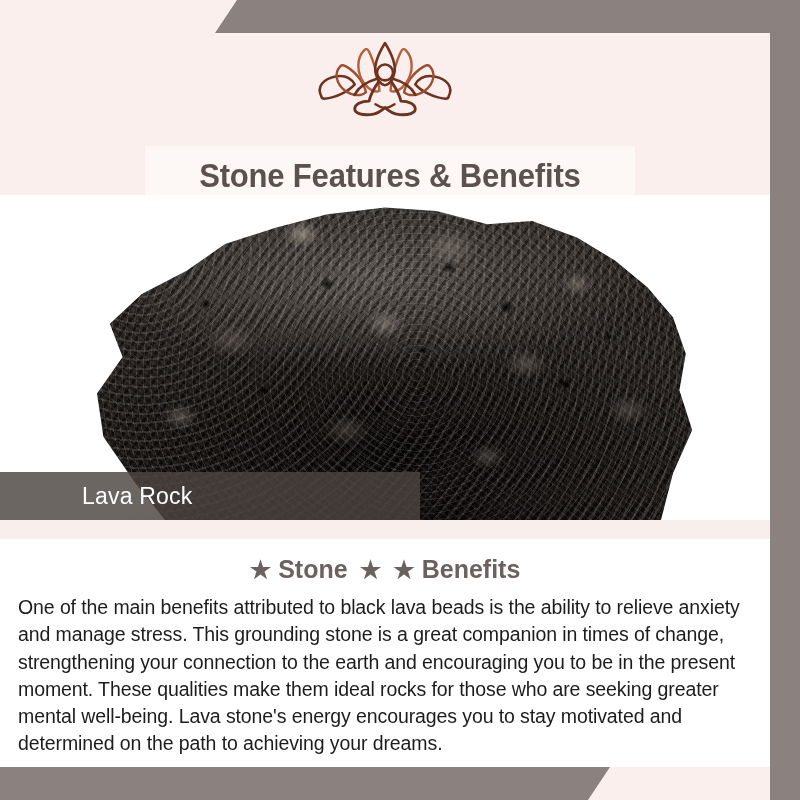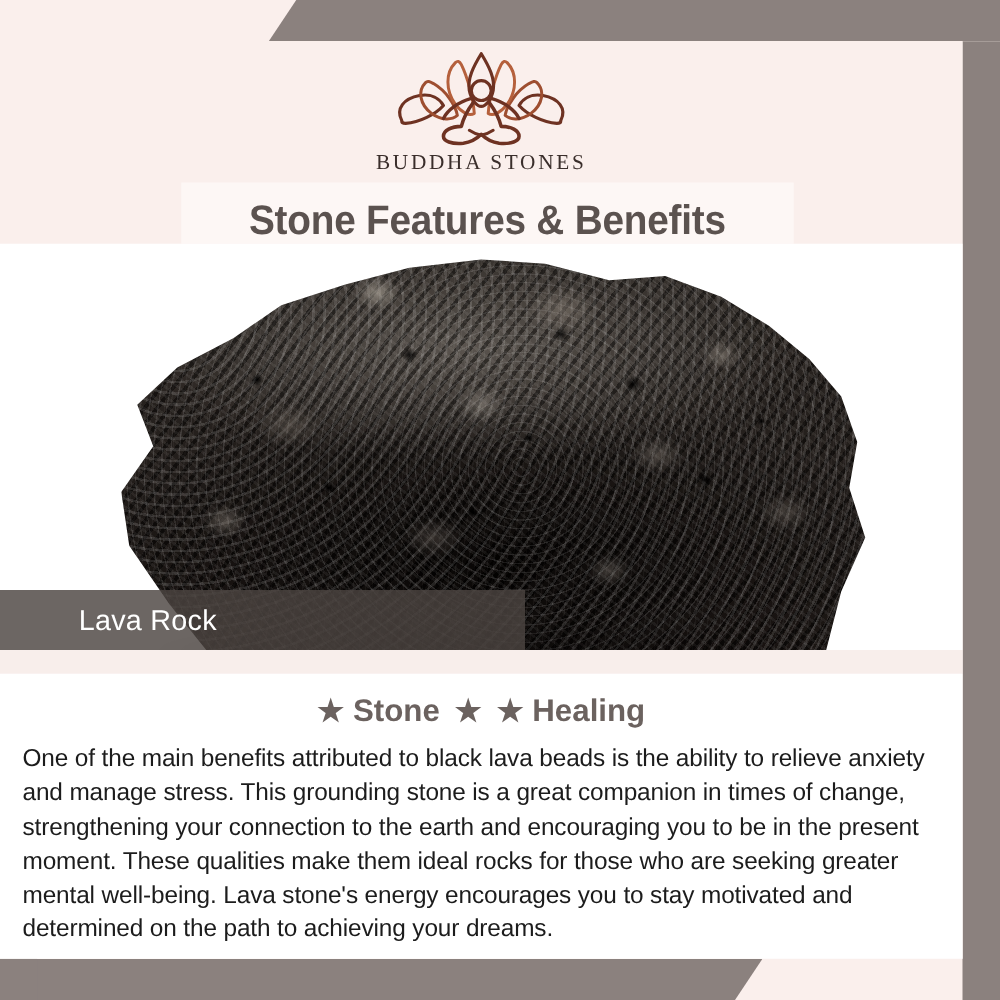--- a/index.html
+++ b/index.html
@@ -133,21 +133,21 @@
   }
 
   
   #caption-bar{
     position:absolute; top:439px; left:0; width:420px; height:48px;
     background:rgba(76,68,65,.82);
     display:flex; align-items:center;
   }
   #caption-text{
     color:#ffffff; font-size:23px; font-weight:400;
-    padding-left:63px; letter-spacing:.2px;
+    padding-left:82px; letter-spacing:.2px;
   }
 
   
   #sep-strip{
     position:absolute; top:487px; left:0; right:0; height:19px;
     background:#f8eeeb;
   }
 
   
   #text-panel{
@@ -205,21 +205,20 @@
 
           <path d="M90,50 C76,54 66,62 62,70" stroke="#6e3222" stroke-width="3.4"></path>
           <path d="M110,50 C124,54 134,62 138,70" stroke="#6e3222" stroke-width="3.4"></path>
 
           <path d="M92,54 C86,62 82,70 80,78 C70,78 62,82 62,88 C62,93 70,96 82,95 C90,94 96,90 100,86
                    C104,90 110,94 118,95 C130,96 138,93 138,88 C138,82 130,78 120,78 C118,70 114,62 108,54" stroke="#6e3222" stroke-width="3.6"></path>
 
           <path d="M88,82 C94,86 100,87 100,87 C100,87 106,86 112,82" stroke="#6e3222" stroke-width="3"></path>
         </g>
       </svg>
-      <div id="logo-wordmark">BUDDHA STONES</div>
     </div>
 
     <div id="title-banner">
       <div id="title-text">Stone Features &amp; Benefits</div>
     </div>
 
     <div id="photo-wrap">
       <div id="photo">
         <div id="rock"></div>
         <div id="rock-shadow"></div>
@@ -236,20 +235,20 @@
       <div id="keywords">
         <span class="keyword">
           <span class="kw-star">★</span>
           <span>Stone</span>
         </span>
         <span class="keyword">
           <span class="kw-star">★</span>
         </span>
         <span class="keyword">
           <span class="kw-star">★</span>
-          <span>Healing</span>
+          <span>Benefits</span>
         </span>
       </div>
       <p id="body-text">One of the main benefits attributed to black lava beads is the ability to relieve anxiety and manage stress. This grounding stone is a great companion in times of change, strengthening your connection to the earth and encouraging you to be in the present moment. These qualities make them ideal rocks for those who are seeking greater mental well-being. Lava stone's energy encourages you to stay motivated and determined on the path to achieving your dreams.</p>
     </div>
 
   </div>
 </div>
 
 </body></html>

